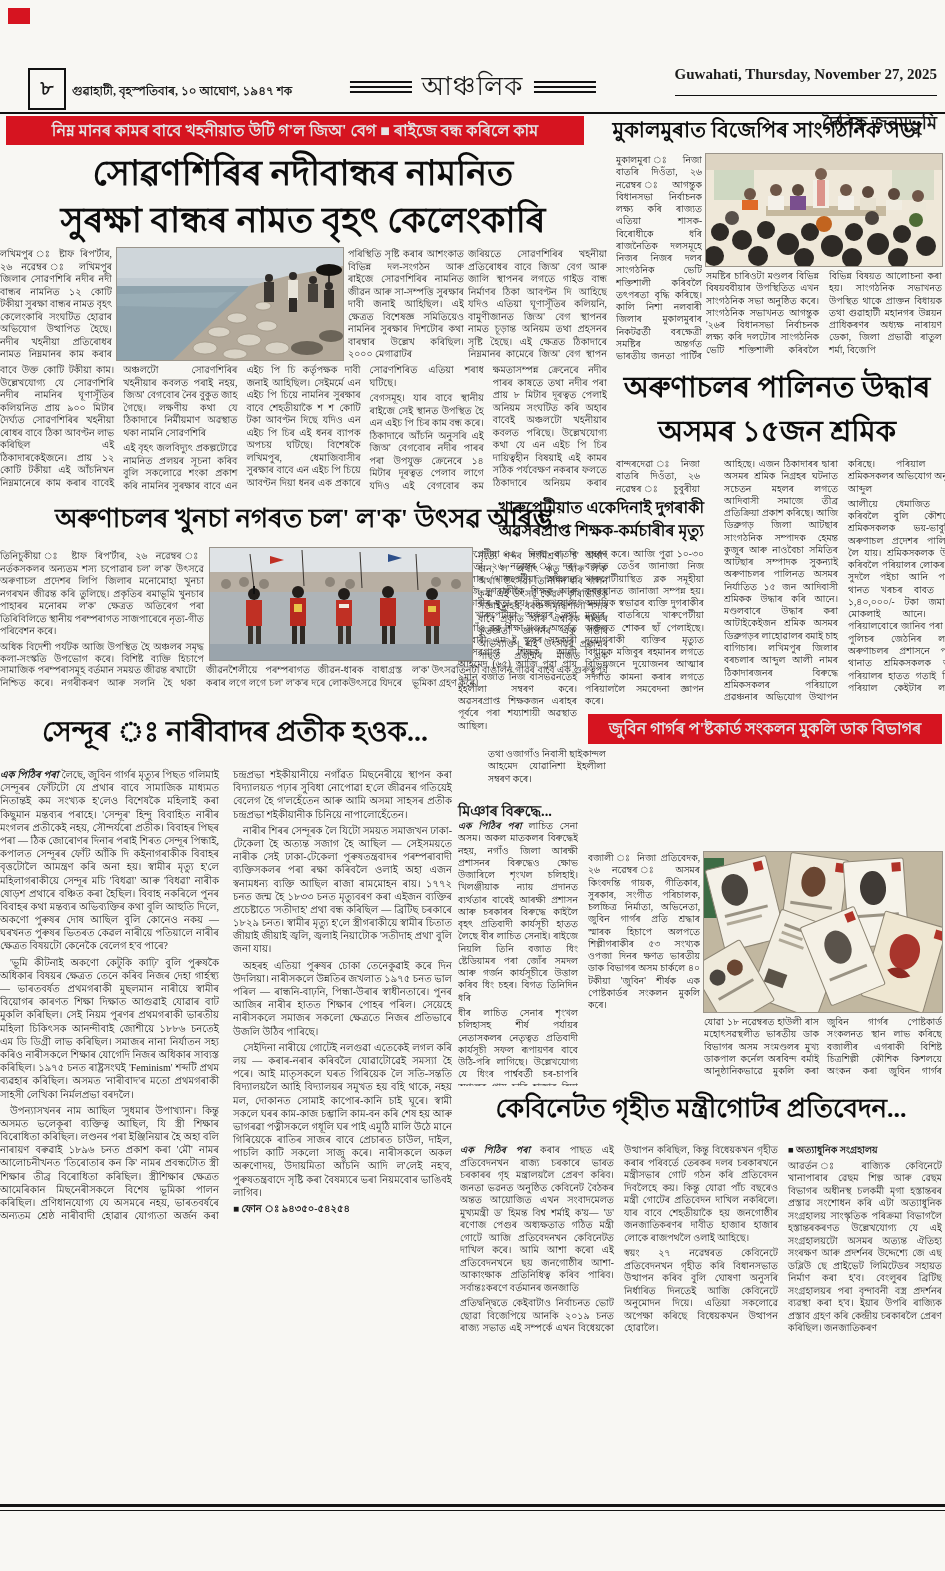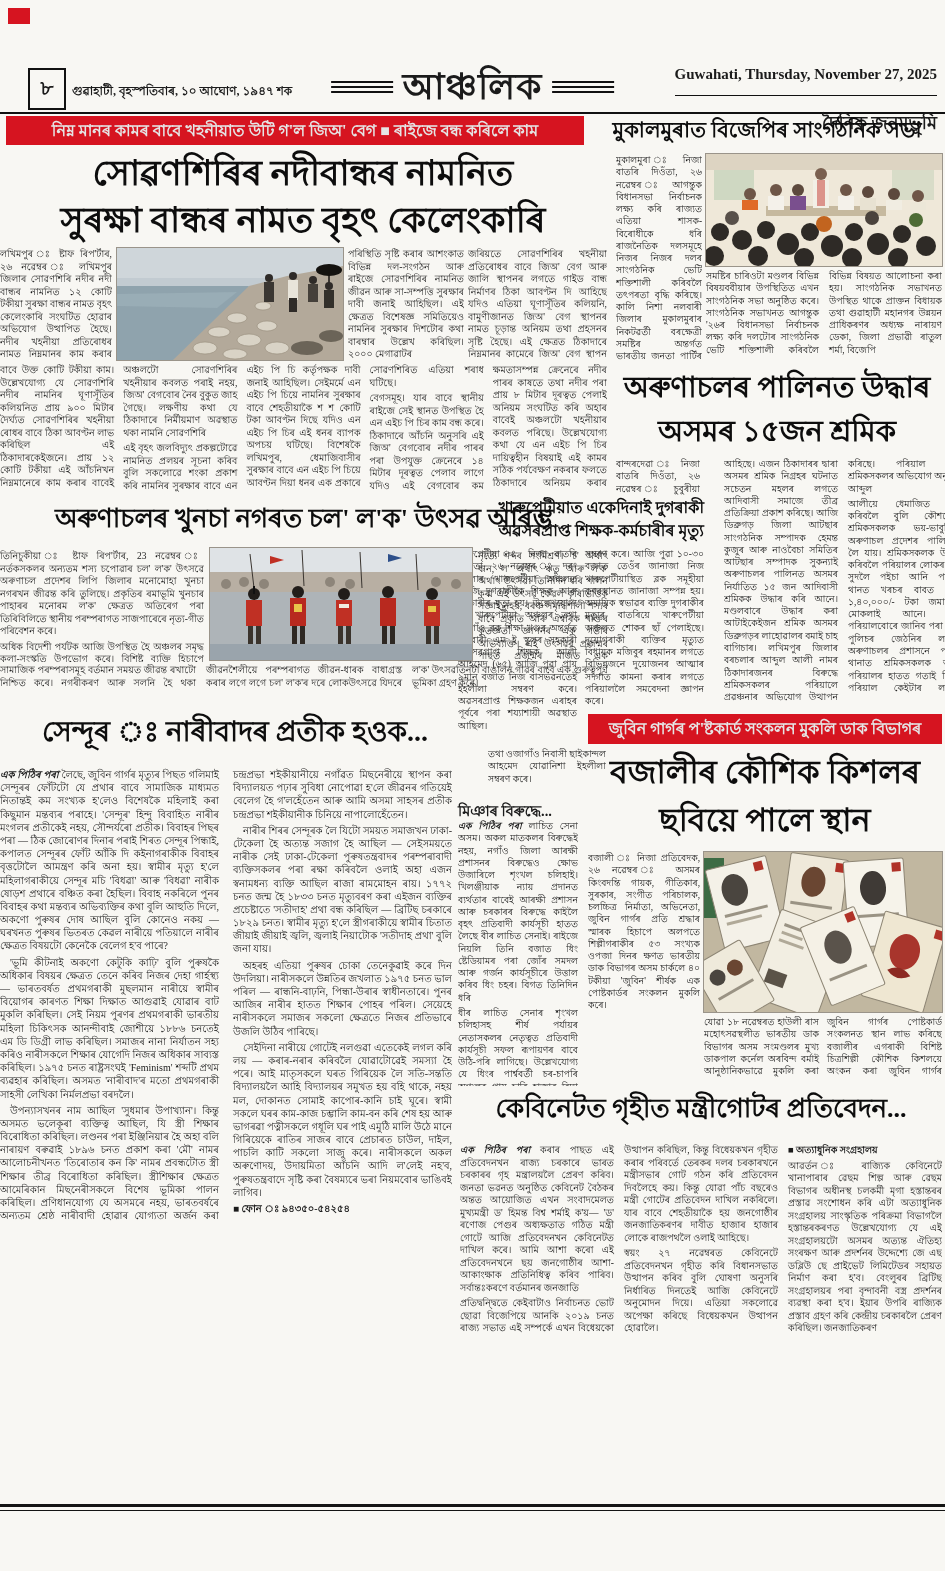--- a/index.html
+++ b/index.html
@@ -9,21 +9,21 @@
   .bodytxt{font-size:10px;line-height:1.32;text-align:justify;overflow:hidden;}
   .bodytxt p{margin:0 0 3px 0;text-indent:10px;}
   .bodytxt p.noind{text-indent:0;}
   .lead-label{font-style:italic;font-weight:bold;}
   .hl{font-weight:bold;color:#0d0d0d;text-align:center;line-height:1.3;}
   .redbar{background:#d61420;color:#e5e5e5;font-weight:bold;text-align:center;overflow:hidden;}
   
   .pagebox{border:2px solid #111;font-weight:bold;font-size:20px;display:flex;align-items:center;justify-content:center;}
   .mast-wrap{display:flex;align-items:center;gap:10px;}
   .mast-rule{width:62px;height:2px;background:#111;box-shadow:0 5px 0 #111,0 -5px 0 #111;}
-  .masthead{font-size:36px;font-weight:bold;letter-spacing:1px;line-height:1;}
+  .masthead{font-size:26px;font-weight:normal;letter-spacing:1px;line-height:1;}
   .engdate{font-weight:bold;font-size:15px;border-bottom:1.5px solid #111;padding-bottom:12px;}
   .papername{font-weight:bold;font-size:18px;margin-top:21px;}
   .hdr-line{border-bottom:2px solid #111;}
   
   svg{display:block;}
   .photo{outline:1px solid #9a948a;}
   
   .btm-rule{border-top:3px solid #141414;border-bottom:1.5px solid #141414;height:3px;}
   .colgap2{column-count:2;column-gap:10px;}
   .colgap3{column-count:3;column-gap:10px;}
@@ -189,21 +189,21 @@
   </div>
 
   <div class="abs" style="left:458px;top:800px;width:122px;font-size:14.5px;font-weight:bold;">মিঞাৰ বিৰুদ্ধে...</div>
   <div class="abs bodytxt" style="left:458px;top:820px;width:120px;height:266px;font-size:9.3px;">
     <p class="noind"><b class="lead-label">এক পিঠিৰ পৰা</b> <span>লাচিত সেনা অসম। অকল মাতকলৰ বিৰুদ্ধেই নহয়, নগাঁও জিলা আৰক্ষী প্রশাসনৰ বিৰুদ্ধেও ক্ষোভ উজাৰিলে শৃংখল চলিহাই। খিলঞ্জীয়াক ন্যায় প্রদানত ব্যর্থতাৰ বাবেই আৰক্ষী প্রশাসন আৰু চৰকাৰৰ বিৰুদ্ধে কাইলৈ বৃহৎ প্রতিবাদী কার্যসূচী হাতত লৈছে বীৰ লাচিত সেনাই। ৰাইজে নিয়লি তিনি বজাত ধিং ষ্টেডিয়ামৰ পৰা জোঁৰ সমদল আৰু গর্জন কার্যসূচীৰে উত্তাল কৰিব ধিং চহৰ। বিগত তিনিদিন ধৰি</span></p>
     <p class="noind">ধীৰ লাচিত সেনাৰ শৃংখল চলিহাসহ শীর্ষ পর্যায়ৰ নেতাসকলৰ নেতৃত্বত প্রতিবাদী কার্যসূচী সফল ৰূপায়ণৰ বাবে উঠি-পৰি লাগিছে। উল্লেখযোগ্য যে ধিংৰ পার্শ্ববর্তী চৰ-চাপৰি অঞ্চলৰ প্রায় চাৰি হাজাৰ বিঘা খিলঞ্জীয়াৰ ভূমি একাংশ সন্দেহজনক লোকে বেদখল কৰি খেতি-বাতি কৰি আছে। উক্ত ভূমি চাবলৈ যোৱা খিলঞ্জীয়াক কাটি নদীত উটোৱাই দিয়াৰো ঘটনা ঘটিছিল।</p>
   </div>
 
   <div class="abs hl" style="left:0;top:502px;width:608px;font-size:26px;">অৰুণাচলৰ খুনচা নগৰত চল' ল'ক' উৎসৱ আৰম্ভ</div>
   <div class="abs bodytxt" style="left:0;top:550px;width:204px;height:112px;font-size:9.5px;">
-    <p class="noind">তিনিচুকীয়া ঃ ষ্টাফ ৰিপ'র্টাৰ, 23 নৱেম্বৰ ঃ নর্তকসকলৰ অন্যতম শস্য চপোৱাৰ চল' ল'ক' উৎসৱে অৰুণাচল প্রদেশৰ লিপি জিলাৰ মনোমোহা খুনচা নগৰখন জীৱন্ত কৰি তুলিছে। প্রকৃতিৰ ৰমাভূমি খুনচাৰ পাহাৰৰ মনোৰম ল'ক' ক্ষেত্রত অতিৰেগ পৰা তিৰিবিলিতে স্থানীয় পৰম্পৰাগত সাজপাৰেৰে নৃত্য-গীত পৰিবেশন কৰে।</p>
+    <p class="noind">তিনিচুকীয়া ঃ ষ্টাফ ৰিপ'র্টাৰ, ২৬ নৱেম্বৰ ঃ নর্তকসকলৰ অন্যতম শস্য চপোৱাৰ চল' ল'ক' উৎসৱে অৰুণাচল প্রদেশৰ লিপি জিলাৰ মনোমোহা খুনচা নগৰখন জীৱন্ত কৰি তুলিছে। প্রকৃতিৰ ৰমাভূমি খুনচাৰ পাহাৰৰ মনোৰম ল'ক' ক্ষেত্রত অতিৰেগ পৰা তিৰিবিলিতে স্থানীয় পৰম্পৰাগত সাজপাৰেৰে নৃত্য-গীত পৰিবেশন কৰে।</p>
     <p class="noind">অধিক বিদেশী পর্যটক আজি উপস্থিত হৈ অঞ্চলৰ সমৃদ্ধ কলা-সংস্কৃতি উপভোগ কৰে। বিশিষ্ট ব্যক্তি হিচাপে উপস্থিত থাকে প্রদেশৰ উপ-মুখ্যমন্ত্রী চৌনা মিন আৰু কেইবাগৰাকীও বিষয়ববীয়া।</p>
   </div>
   <svg class="abs photo" style="left:210px;top:548px;" width="262" height="112" viewBox="0 0 262 112">
     <rect width="262" height="112" fill="#dfe3e6"></rect>
     <rect y="24" width="262" height="22" fill="#b8afa3"></rect>
     <rect y="96" width="262" height="16" fill="#9aa4ac"></rect>
     <rect y="44" width="262" height="52" fill="#aeb4b8"></rect>
     <g stroke="#3a3530" stroke-width="1">
       <line x1="40" y1="6" x2="44" y2="40"></line>
         <line x1="92" y1="2" x2="94" y2="38"></line>
@@ -272,24 +272,20 @@
     <p class="noind"><b class="lead-label">এক পিঠিৰ পৰা</b> <span>লৈছে, জুবিন গার্গৰ মৃত্যুৰ পিছত গলিমাই সেন্দূৰৰ ফোঁটটো যে প্রথাৰ বাবে সামাজিক মাধ্যমত নিতান্তই কম সংখ্যক হ'লেও বিশেষকৈ মহিলাই কৰা কিছুমান মন্তব্যৰ পৰাহে। 'সেন্দূৰ' হিন্দু বিবাহিত নাৰীৰ মংগলৰ প্রতীকেই নহয়, সৌন্দর্যৰো প্রতীক। বিবাহৰ পিছৰ পৰা — ঠিক জোৰোণৰ দিনাৰ পৰাই শিৰত সেন্দূৰ পিন্ধাই, কপালত সেন্দূৰৰ ফোঁট আঁকি দি কইনাগৰাকীক বিবাহৰ বৃত্তটোলৈ আমন্ত্রণ কৰি অনা হয়। স্বামীৰ মৃত্যু হ'লে মহিলাগৰাকীয়ে সেন্দূৰ মচি 'বিধৱা' আৰু 'বিধৱা' নাৰীক ষোড়শ প্রথাৰে বঞ্চিত কৰা হৈছিল। বিবাহ নকৰিলে পুনৰ বিবাহৰ কথা মন্তব্যৰ অভিব্যক্তিৰ কথা বুলি আহুতি দিলে, অকণো পুৰুষৰ দোষ আছিল বুলি কোনেও নকয় — ঘৰখনত পুৰুষৰ ভিতৰত কেৱল নাৰীয়ে পতিয়ালে নাৰীৰ ক্ষেত্রত বিষয়টো কেনেকৈ বেলেগ হ'ব পাৰে?</span></p>
     <p>'ভূমি কীটনাই অকণো কেটুকি কাঢ়ি' বুলি পুৰুষকৈ অধিকাৰ বিষয়ৰ ক্ষেত্রত তেনে কৰিব নিজৰ দেহা গাৰ্হস্থ্য — ভাৰতবর্ষত প্রথমগৰাকী মুছলমান নাৰীয়ে স্বামীৰ বিয়োগৰ কাৰণত শিক্ষা দিক্ষাত আগুৱাই যোৱাৰ বাট মুকলি কৰিছিল। সেই নিয়ম পুৰণৰ প্রথমগৰাকী ভাৰতীয় মহিলা চিকিৎসক আনন্দীবাই জোশীয়ে ১৮৮৬ চনতেই এম ডি ডিগ্রী লাভ কৰিছিল। সমাজৰ নানা নির্যাতন সহ্য কৰিও নাৰীসকলে শিক্ষাৰ যোগেদি নিজৰ অধিকাৰ সাব্যস্ত কৰিছিল। ১৯৭৫ চনত ৰাষ্ট্রসংঘই 'Feminism' শব্দটি প্রথম ব্যৱহাৰ কৰিছিল। অসমত 'নাৰীবাদ'ৰ মতো প্রথমগৰাকী সাহসী লেখিকা নির্মলপ্রভা বৰদলৈ।</p>
     <p>উপন্যাসখনৰ নাম আছিল 'সুধমাৰ উপাখ্যান'। কিন্তু অসমত ভলেকূৰা ব্যক্তিত্ব আছিল, যি স্ত্রী শিক্ষাৰ বিৰোধিতা কৰিছিল। লণ্ডনৰ পৰা ইঞ্জিনিয়াৰ হৈ অহা বলি নাৰায়ণ বৰুৱাই ১৮৯৬ চনত প্রকাশ কৰা 'মৌ' নামৰ আলোচনীখনত 'তিৰোতাৰ কন কি' নামৰ প্রবন্ধটোত স্ত্রী শিক্ষাৰ তীব্র বিৰোধিতা কৰিছিল। স্ত্রীশিক্ষাৰ ক্ষেত্রত আমেৰিকান মিছনেৰীসকলে বিশেষ ভূমিকা পালন কৰিছিল। প্রণিধানযোগ্য যে অসমৰে নহয়, ভাৰতবর্ষৰে অন্যতম শ্রেষ্ঠ নাৰীবাদী হোৱাৰ যোগ্যতা অর্জন কৰা চন্দ্রপ্রভা শইকীয়ানীয়ে নগাঁৱত মিছনেৰীয়ে স্থাপন কৰা বিদ্যালয়ত পঢ়াৰ সুবিধা নোপোৱা হ'লে জীৱনৰ গতিয়েই বেলেগ হৈ গ'লহেঁতেন আৰু আমি অসমা সাহসৰ প্রতীক চন্দ্রপ্রভা শইকীয়ানীক চিনিয়ে নাপালোহেঁতেন।</p>
     <p>নাৰীৰ শিৰৰ সেন্দূৰক লৈ যিটো সময়ত সমাজখন ঢাকা-টেকেলা হৈ অত্যন্ত সজাগ হৈ আছিল — সেইসময়তে নাৰীক সেই ঢাকা-টেকেলা পুৰুষতন্ত্রবাদৰ পৰম্পৰাবাদী ব্যক্তিসকলৰ পৰা ৰক্ষা কৰিবলৈ ওলাই অহা এজন স্বনামধন্য ব্যক্তি আছিল ৰাজা ৰামমোহন ৰায়। ১৭৭২ চনত জন্ম হৈ ১৮৩৩ চনত মৃত্যুবৰণ কৰা এইজন ব্যক্তিৰ প্রচেষ্টাতে 'সতীদাহ' প্রথা বন্ধ কৰিছিল — ব্রিটিছ চৰকাৰে ১৮২৯ চনত। স্বামীৰ মৃত্যু হ'লে স্ত্রীগৰাকীয়ে স্বামীৰ চিতাত জীয়াই জীয়াই জ্বলি, জ্বলাই নিয়াটোক 'সতীদাহ প্রথা' বুলি জনা যায়।</p>
     <p>অহৰহ এতিয়া পুৰুষৰ চোকা তেনেকুৱাই কৰে দিন উদলিয়া। নাৰীসকলে উন্নতিৰ জখলাত ১৯৭৫ চনত ভাল পৰিল — ৰান্ধনি-বাঢ়নি, পিন্ধা-উৰাৰ স্বাধীনতাৰে। পুনৰ আজিৰ নাৰীৰ হাতত শিক্ষাৰ পোহৰ পৰিল। সেয়েহে নাৰীসকলে সমাজৰ সকলো ক্ষেত্রতে নিজৰ প্রতিভাৰে উজলি উঠিব পাৰিছে।</p>
     <p>সেইদিনা নাৰীয়ে গোটেই নলগুৱা এতেকেই লগল কৰি লয় — কৰাৰ-নৰাৰ কৰিবলৈ যোৱাটোৱেই সমস্যা হৈ পৰে। আই মাতৃসকলে ঘৰত গিৰিয়েক লৈ সতি-সন্ততি বিদ্যালয়লৈ আহি বিদ্যালয়ৰ সমুখত হয় বহি থাকে, নহয় মল, দোকানত সোমাই কাপোৰ-কানি চাই ঘূৰে। স্বামী সকলে ঘৰৰ কাম-কাজ চম্ভালি কাম-বন কৰি শেষ হয় আৰু ভাগৰৱা পত্নীসকলে গধূলি ঘৰ পাই এমুঠি মালি উঠে মানে গিৰিয়েকে ৰাতিৰ সাজৰ বাবে প্রেচাৰত চাউল, দাইল, পাচলি কাটি সকলো সাজু কৰে। নাৰীসকলে অকল অৰুণোদয়, উদায়মিতা আঁচনি আদি ল'লেই নহ'ব, পুৰুষতন্ত্রবাদে সৃষ্টি কৰা বৈষম্যৰে ভৰা নিয়মবোৰ ভাঙিবই লাগিব।</p>
     <p class="noind" style="font-weight:bold;">■ ফোন ঃ ৯৪৩৫০-৫৪২৫৪</p>
   </div>
 
   <div class="abs redbar" style="left:588px;top:714px;width:354px;height:30px;font-size:16px;line-height:30px;">জুবিন গার্গৰ প'ষ্টকার্ড সংকলন মুকলি ডাক বিভাগৰ</div>
-  <div class="abs hl" style="left:588px;top:748px;width:354px;font-size:32px;line-height:1.5;">
-    <div>বজালীৰ কৌশিক কিশলৰ</div>
-    <div>ছবিয়ে পালে স্থান</div>
-  </div>
   <div class="abs bodytxt" style="left:588px;top:852px;width:112px;height:236px;font-size:9.3px;">
     <p class="noind">বজালী ঃ নিজা প্রতিবেদক, ২৬ নৱেম্বৰ ঃ অসমৰ কিংবদন্তি গায়ক, গীতিকাৰ, সুৰকাৰ, সংগীত পৰিচালক, চলচ্চিত্র নির্মাতা, অভিনেতা, জুবিন গার্গৰ প্রতি শ্রদ্ধাৰ স্মাৰক হিচাপে অলপতে শিল্পীগৰাকীৰ ৫৩ সংখ্যক ওপজা দিনৰ ক্ষণত ভাৰতীয় ডাক বিভাগৰ অসম চার্কলে ৪০ টকীয়া 'জুবিন' শীর্ষক এক পোষ্টকার্ডৰ সংকলন মুকলি কৰে।</p>
   </div>
   <svg class="abs photo" style="left:704px;top:852px;" width="238" height="160" viewBox="0 0 238 160">
     <rect width="238" height="160" fill="#c7bda6"></rect>
     <rect width="238" height="160" fill="#b8ad94" opacity="0.35"></rect>
     <rect x="-10" y="6" width="30" height="60" fill="#3c6b44"></rect>
     <g transform="rotate(-14 40 50)">
         <rect x="10" y="10" width="62" height="84" rx="2" fill="#f4f1e8" stroke="#8d8574"></rect>
         <ellipse cx="34" cy="36" rx="13" ry="16" fill="#4a453f"></ellipse>

